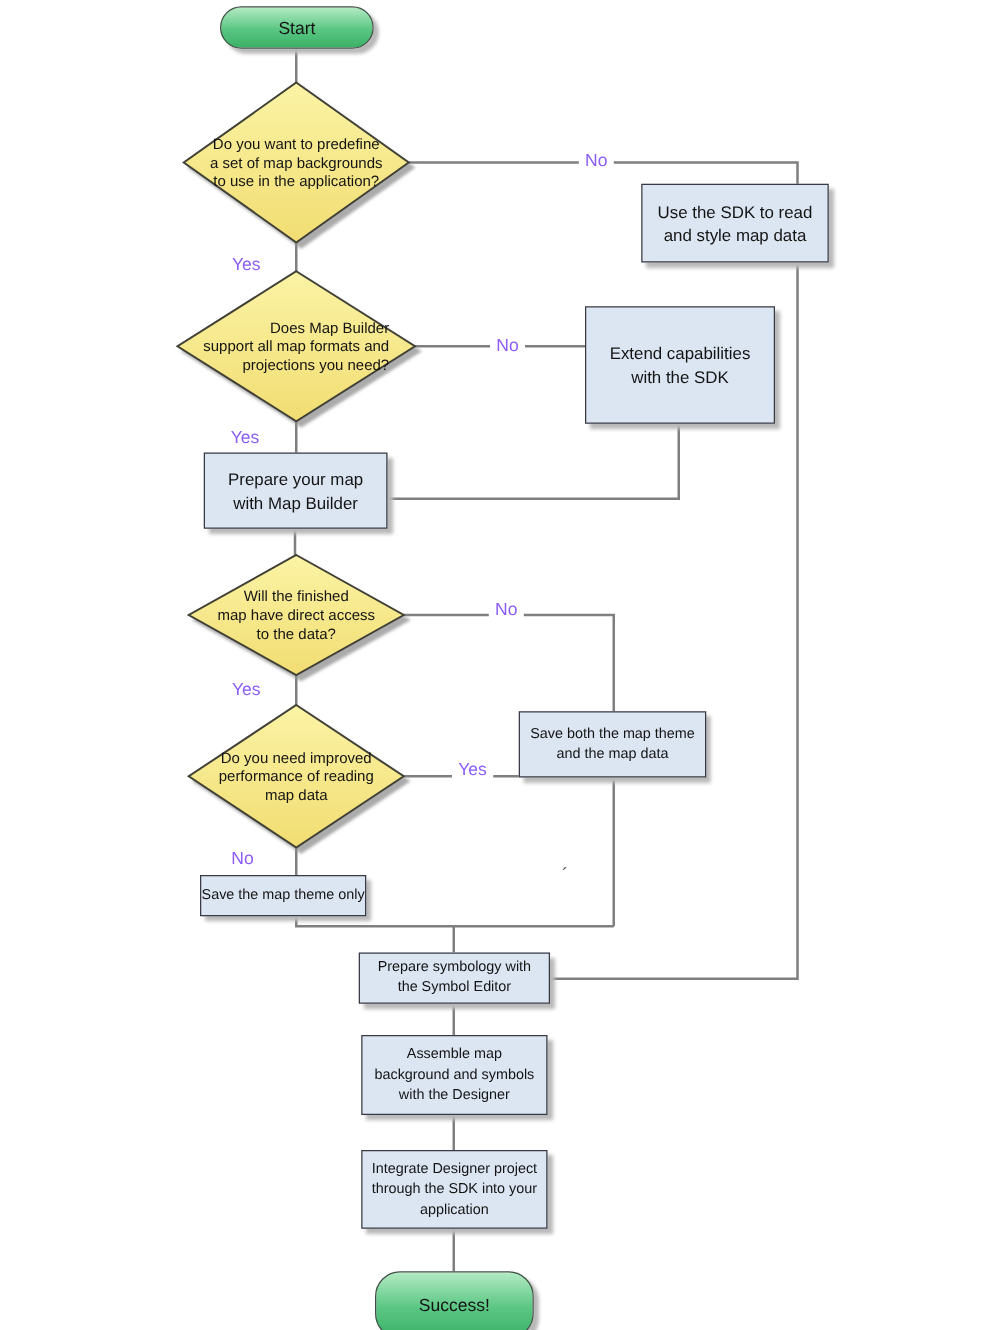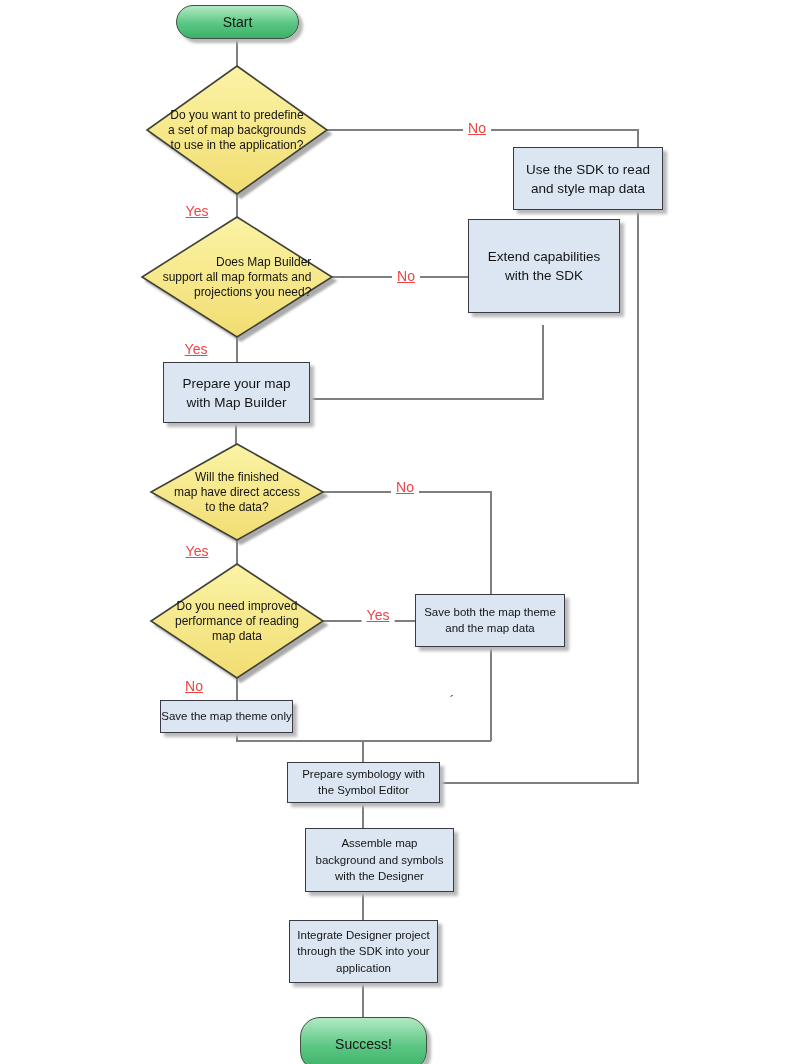--- a/index.html
+++ b/index.html
@@ -25,21 +25,21 @@
   .dtext{
     position:absolute;display:flex;align-items:center;justify-content:center;
     text-align:center;white-space:pre-line;font-size:12px;line-height:15px;
   }
   .fs-lg{font-size:13.5px;line-height:19px;}
   .fs-sm{font-size:11.5px;line-height:15.5px;}
   .fs-md{font-size:11.5px;line-height:16.5px;}
   .fs-term{font-size:14px;}
   .edge-label{
     position:absolute;transform:translate(-50%,-50%);
-    background:#ffffff;padding:0 5px;font-size:14px;color:#ef4444;text-decoration:underline;
+    background:#ffffff;padding:0 5px;font-size:14px;color:#8b5cf6;
   }
   .artifact{
     position:absolute;transform:translate(-50%,-50%);
     font-size:15px;color:#555;
   }
 </style>
 </head>
 <body>
 
 <div class="canvas">
@@ -93,35 +93,35 @@
   <div class="dtext" style="left:151px;top:444px;width:172px;height:96px;">Will the finished
 map have direct access
 to the data?</div>
   <div class="dtext" style="left:151px;top:564px;width:172px;height:114px;">Do you need improved
 performance of reading
 map data</div>
 
   <div class="node process fs-lg" style="left:513px;top:147px;width:150px;height:63px;">Use the SDK to read
 and style map data</div>
 
-  <div class="node process fs-lg" style="left:468px;top:219px;width:152px;height:94px;">Extend capabilities
+  <div class="node process fs-lg" style="left:468px;top:245px;width:152px;height:94px;">Extend capabilities
 with the SDK</div>
 
   <div class="node process fs-lg" style="left:163px;top:362px;width:147px;height:61px;">Prepare your map
 with Map Builder</div>
 
-  <div class="node process fs-sm" style="left:415px;top:594px;width:150px;height:53px;">Save both the map theme
+  <div class="node process fs-sm" style="left:415px;top:569px;width:150px;height:53px;">Save both the map theme
 and the map data</div>
 
   <div class="node process fs-sm" style="left:160px;top:700px;width:133px;height:33px;">Save the map theme only</div>
 
   <div class="node process fs-sm" style="left:287px;top:762px;width:153px;height:41px;">Prepare symbology with
 the Symbol Editor</div>
 
-  <div class="node process fs-md" style="left:289px;top:828px;width:149px;height:64px;margin-left:16px;">Assemble map
+  <div class="node process fs-md" style="left:289px;top:828px;width:149px;height:64px;">Assemble map
 background and symbols
 with the Designer</div>
 
   <div class="node process fs-md" style="left:289px;top:920px;width:149px;height:63px;">Integrate Designer project
 through the SDK into your
 application</div>
 
   <div class="edge-label" style="left:477px;top:128px;">No</div>
   <div class="edge-label" style="left:197px;top:211px;">Yes</div>
   <div class="edge-label" style="left:406px;top:276px;">No</div>

